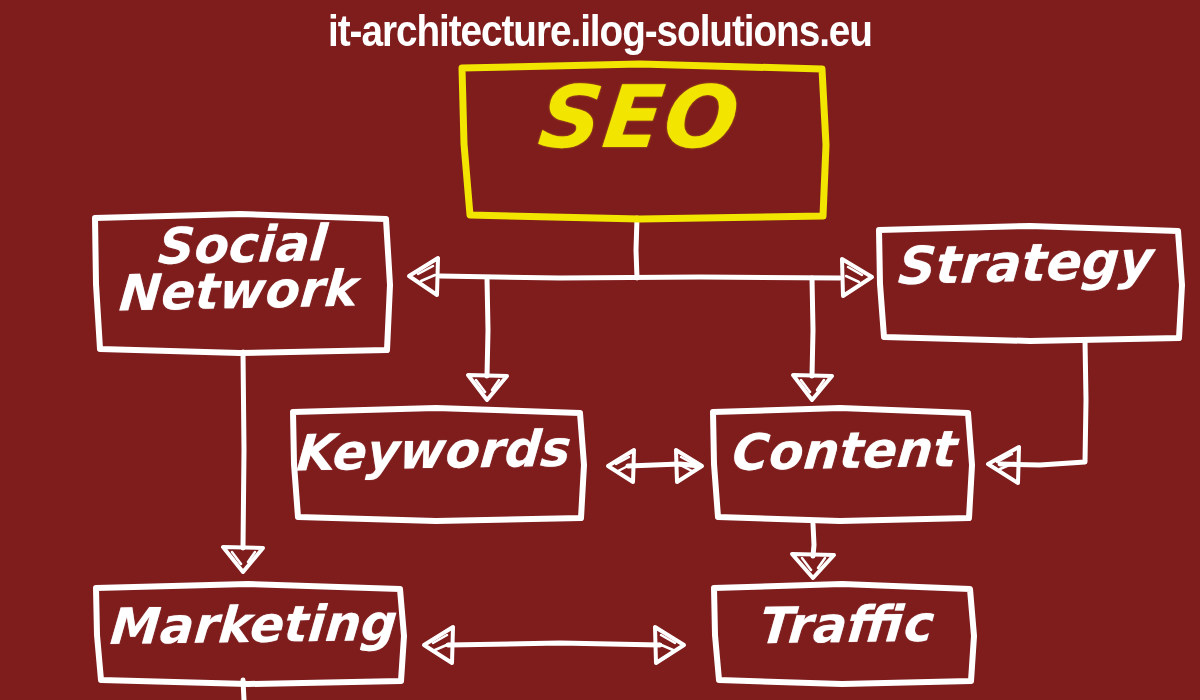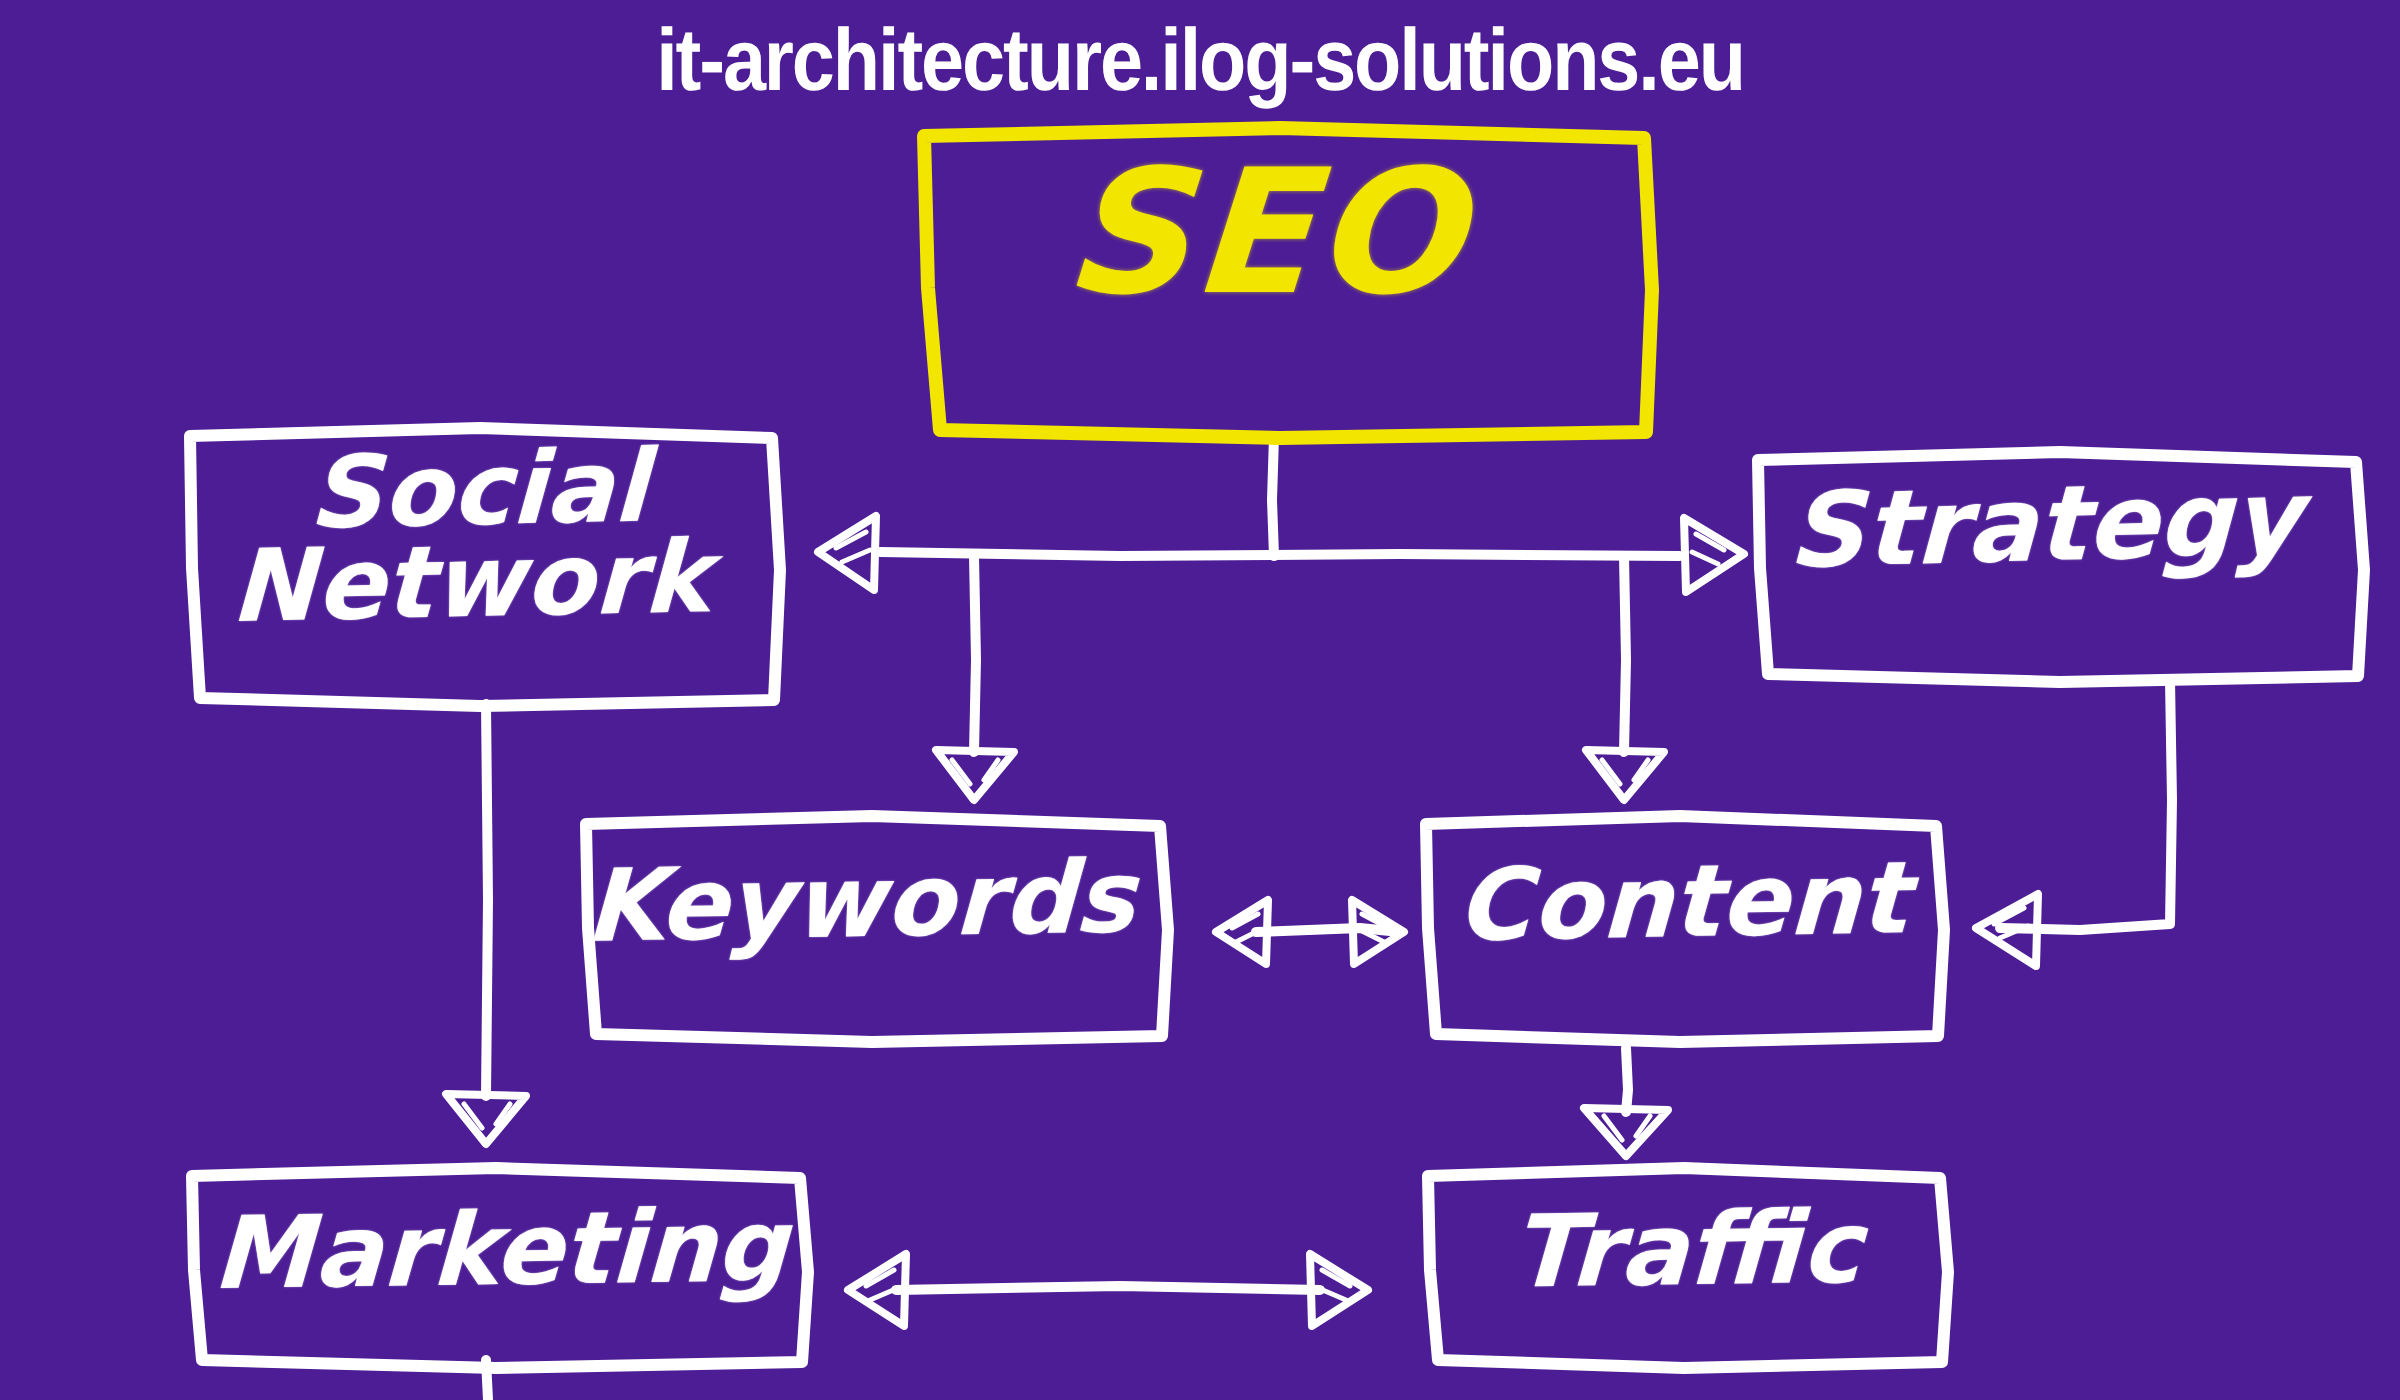--- a/index.html
+++ b/index.html
@@ -10,21 +10,21 @@
   body {
     width: 1200px;
     height: 700px;
     overflow: hidden;
     font-family: "DejaVu Sans", sans-serif;
   }
   #stage {
     position: relative;
     width: 1200px;
     height: 700px;
-    background: #4c1d95;
+    background: #7f1d1d;
     overflow: hidden;
   }
   #diagram-svg {
     position: absolute;
     top: 0;
     left: 0;
     width: 1200px;
     height: 700px;
   }
   .site-title {

